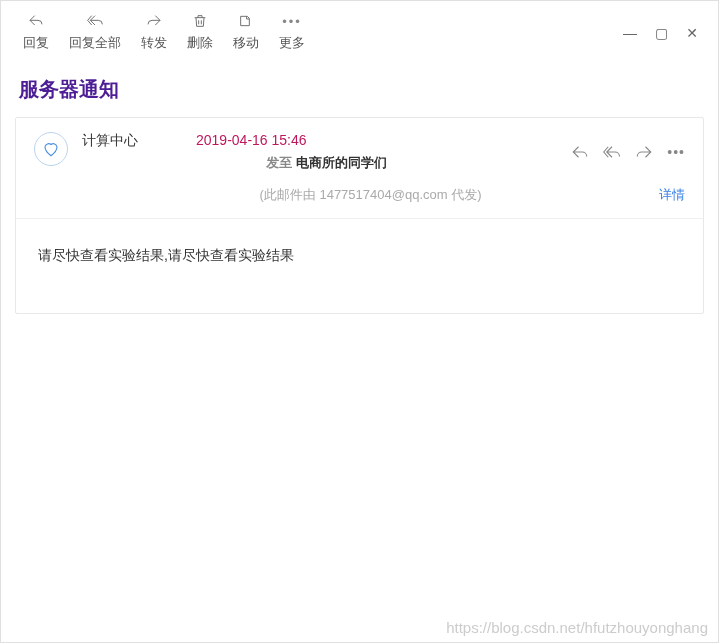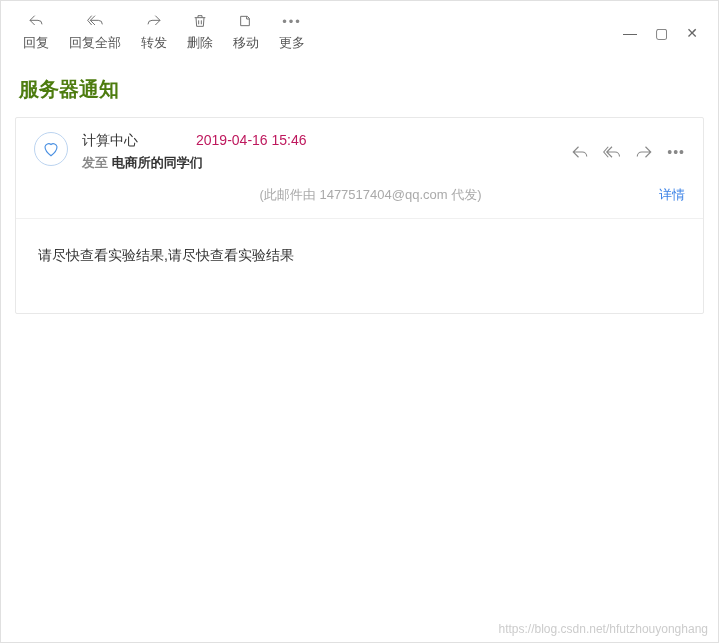--- a/index.html
+++ b/index.html
@@ -35,33 +35,34 @@
   .win-controls {
     display: flex;
     gap: 18px;
     align-items: center;
     padding-right: 8px;
   }
   .win-controls span { color: #666; font-size: 14px; cursor: pointer; }
   .subject {
     font-size: 20px;
     font-weight: 600;
-    color: #4d7c0f;
+    color: #4c1d95;
     padding: 12px 18px 14px 18px;
   }
   .card {
     margin: 0 14px;
     border: 1px solid #e8e8e8;
     border-radius: 2px;
     background: #fff;
   }
   .card-header {
     display: flex;
     padding: 14px 18px 8px 18px;
     position: relative;
+    text-align: center;
   }
   .avatar {
     width: 34px;
     height: 34px;
     border-radius: 50%;
     border: 1px solid #bcd4f0;
     display: flex;
     align-items: center;
     justify-content: center;
     margin-right: 14px;
@@ -91,21 +92,21 @@
   .divider { height: 1px; background: #f0f0f0; margin: 4px 0 0 0; }
   .body-content {
     padding: 28px 22px 48px 22px;
     font-size: 14px;
     color: #333;
   }
   .watermark {
     position: absolute;
     bottom: 6px;
     right: 10px;
-    font-size: 12px;
+    font-size: 15px;
     color: #ccc;
   }
 </style>
 </head>
 <body>
 
 <div class="toolbar">
   <div class="tool-btn">
     <svg viewBox="0 0 24 24">
         <path d="M10 4L3 11l7 7M3 11h12a6 6 0 016 6"></path>

